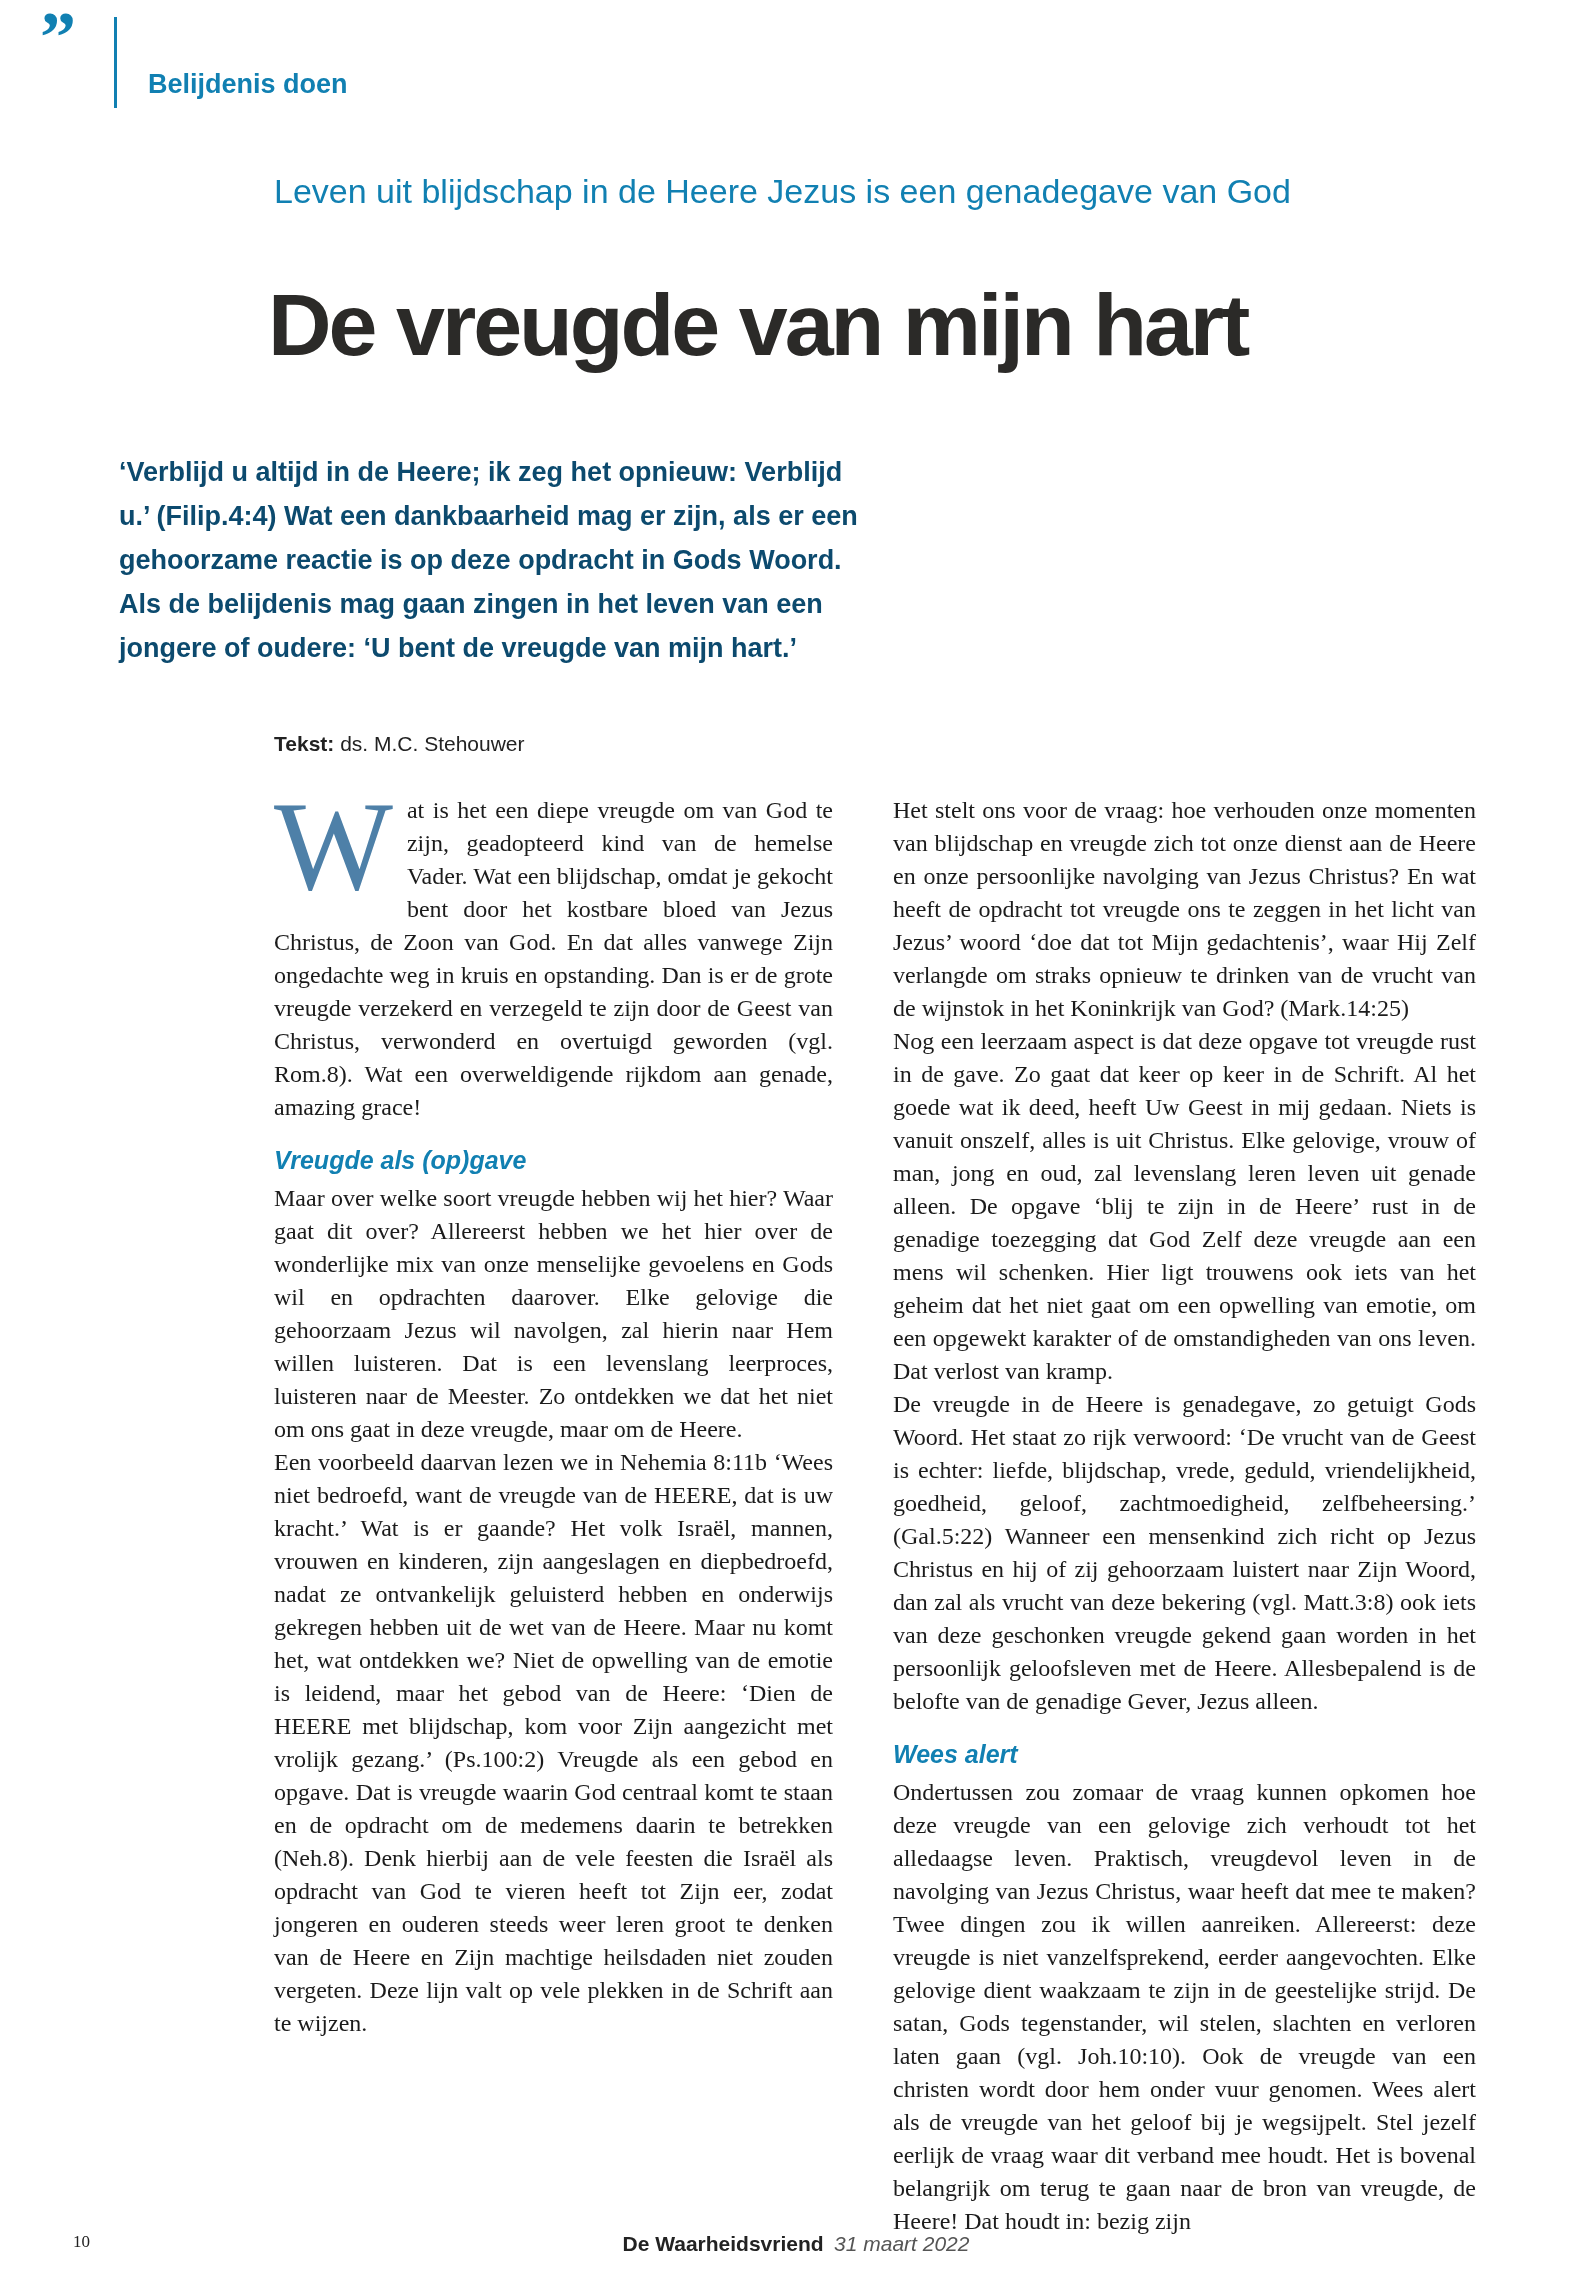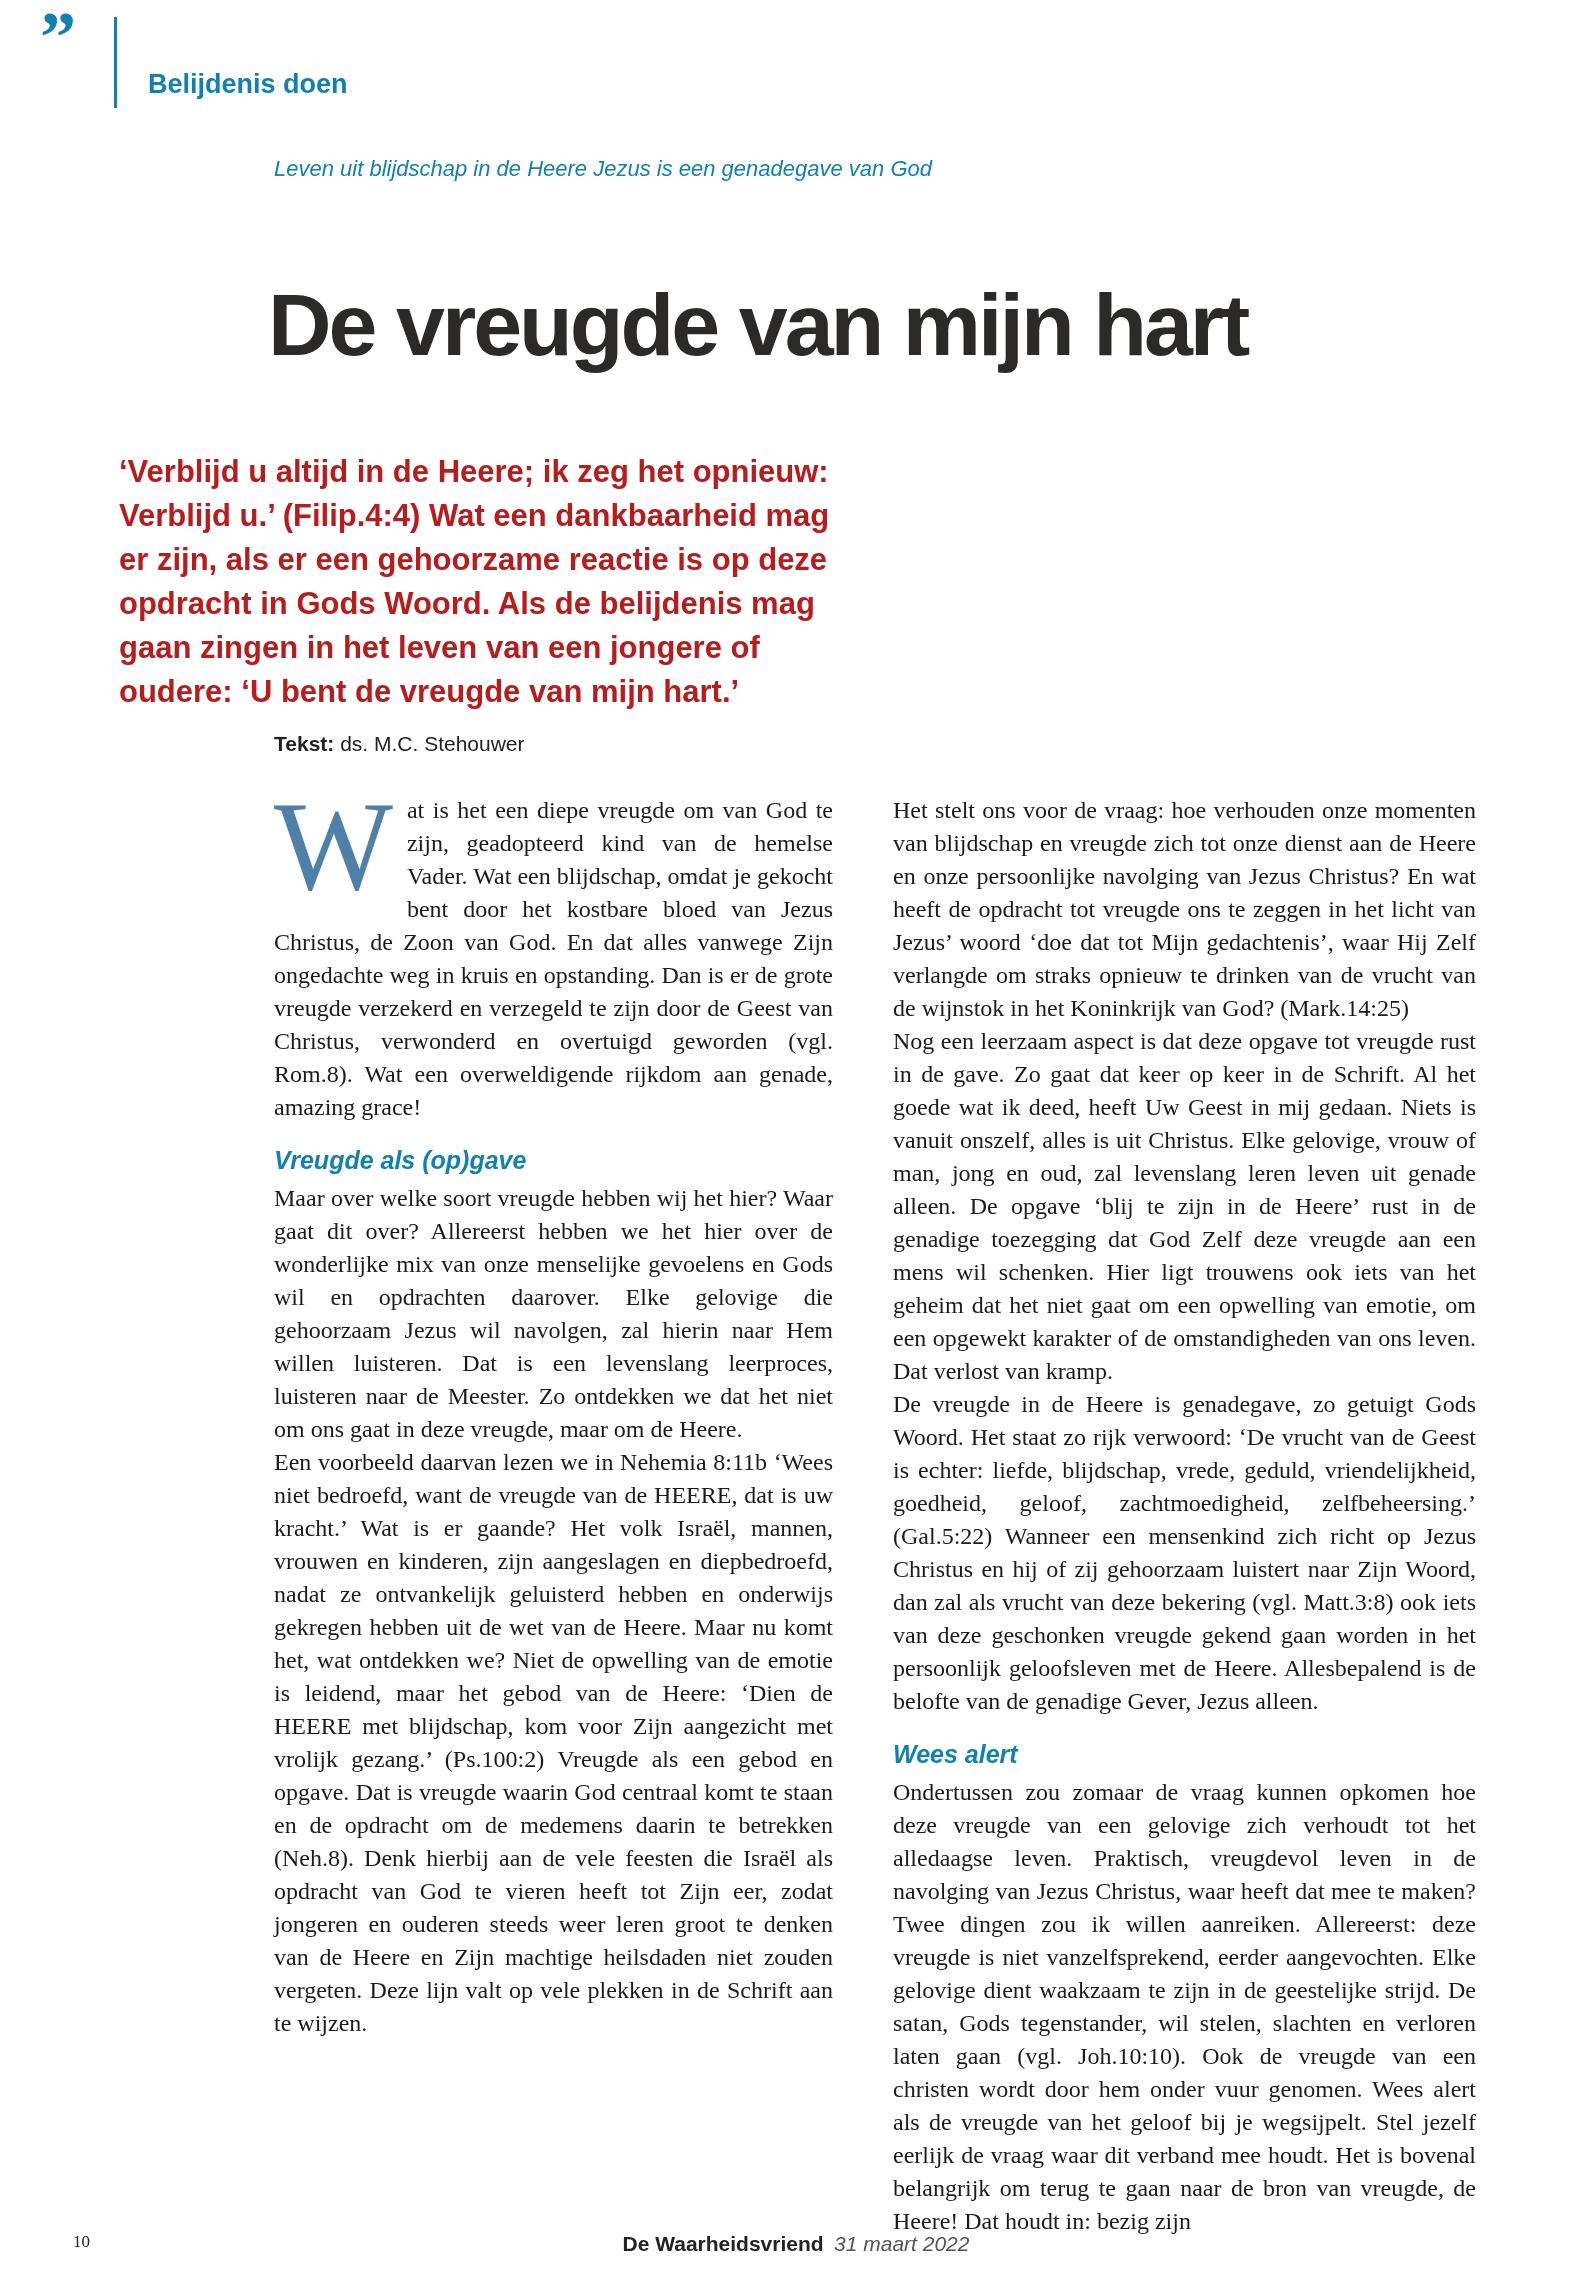--- a/index.html
+++ b/index.html
@@ -22,36 +22,36 @@
     position:absolute; left:114px; top:17.3px;
     width:2.6px; height:91px; background:#1180b2;
   }
   .section-label {
     position:absolute; left:148px; top:57px;
     font-family:"Liberation Sans", sans-serif;
     font-weight:700; font-size:27px; color:#1180b2;margin-top:12px;
   }
   
   .kicker {
-    position:absolute; left:274px; top:156px;
+    position:absolute; left:274px; top:172px;
     font-family:"Liberation Sans", sans-serif;
-    font-style:italic; font-size:22px; color:#1180b2;
+    font-size:34px; color:#1180b2;
   }
   .article-title {
     position:absolute; left:268px; top:274px;
     font-family:"Liberation Sans", sans-serif;
     font-weight:800; font-size:88px; letter-spacing:-3px;
     color:#2b2a28; margin:0; white-space:nowrap;
   }
   
   .lead {
     position:absolute; left:119px; top:450px; width:744px;
     font-family:"Liberation Sans", sans-serif;
-    font-weight:700; font-size:31px; line-height:44px;
-    color:#b91c1c;
+    font-weight:700; font-size:27px; line-height:44px;
+    color:#0c4a6e;
   }
   
   .byline {
     position:absolute; left:274px; top:732px;
     font-family:"Liberation Sans", sans-serif;
     font-size:21px; color:#222;
   }
   .byline .byline-label { font-weight:700; }
   
   .column {

